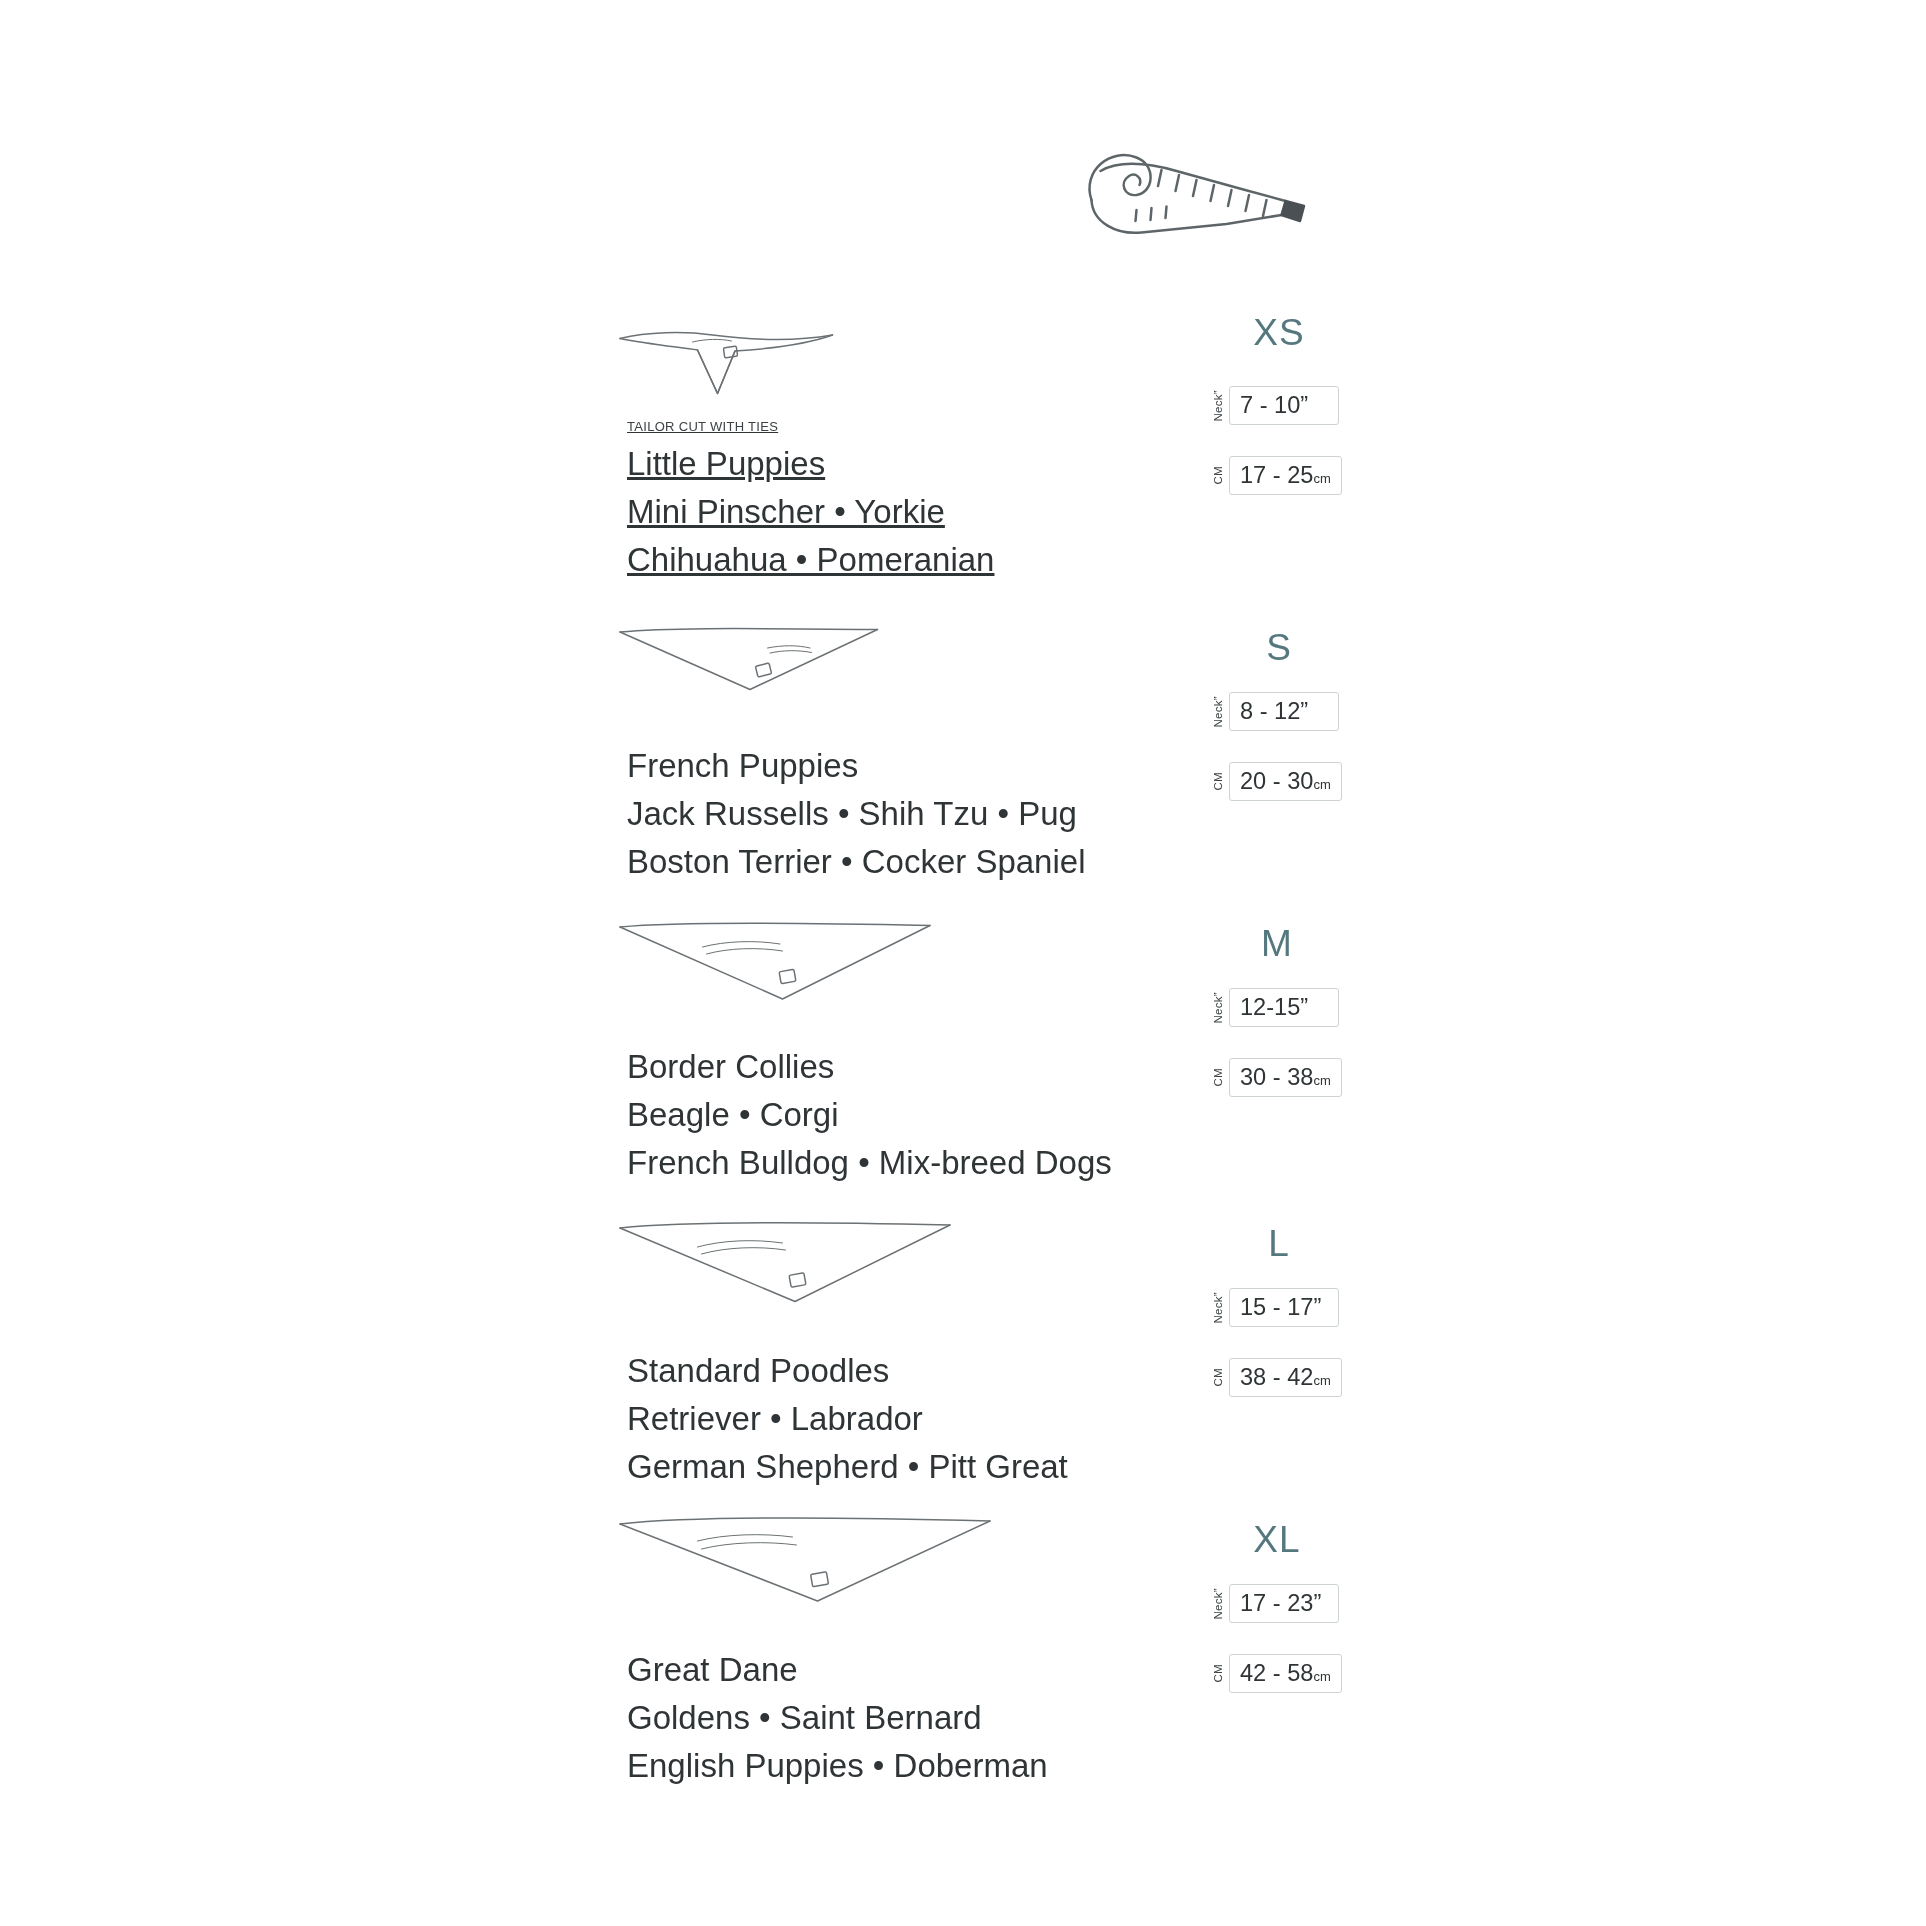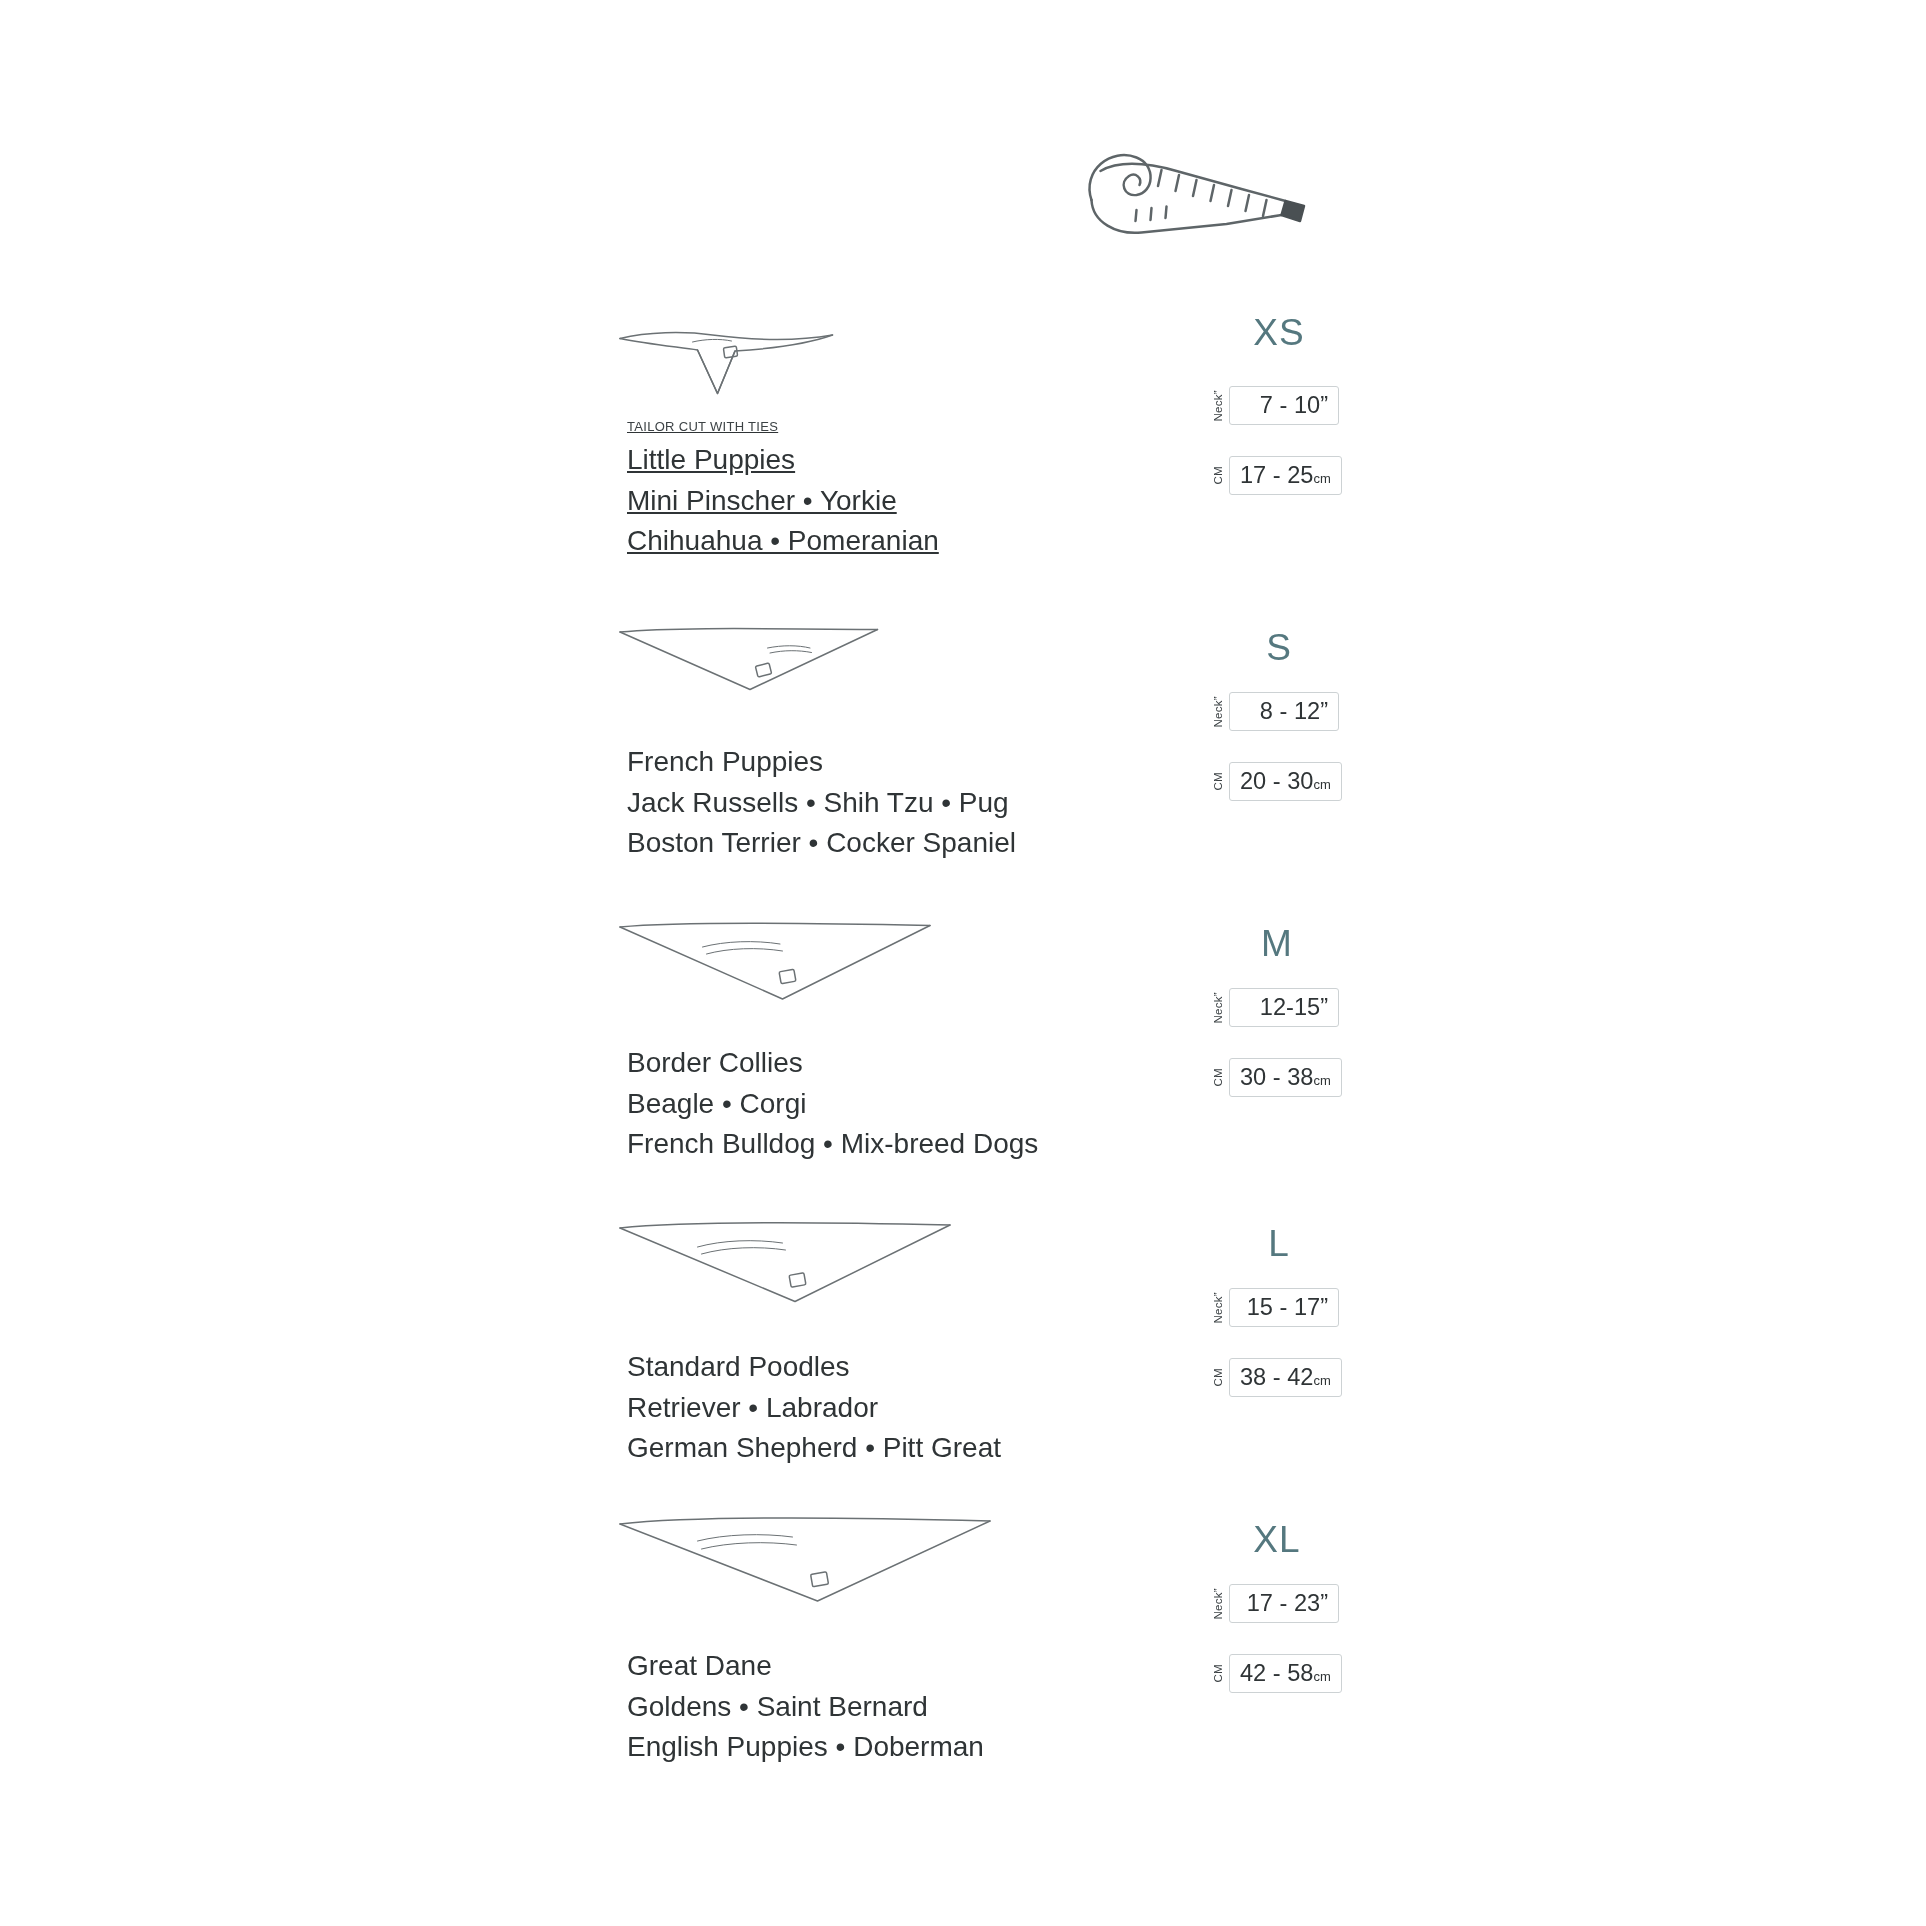--- a/index.html
+++ b/index.html
@@ -68,21 +68,21 @@
     left: 627px;
   }
   .tag-small {
     font-size: 13px;
     letter-spacing: 0.3px;
     color: #3c4245;
     margin-bottom: 6px;
     font-weight: 400;
   }
   .breed-line {
-    font-size: 28px;
+    font-size: 33px;
     line-height: 1.45;
     color: #2f3436;
     white-space: nowrap;
     font-weight: 400;
   }
 
   
   .size-col {
     position: absolute;
     left: 1154px;
@@ -111,21 +111,21 @@
     letter-spacing: 0.3px;
     margin-right: 5px;
     white-space: nowrap;
   }
   .measure-box {
     border: 1px solid #cdd2d4;
     border-radius: 3px;
     background: #ffffff;
     padding: 5px 10px;
     min-width: 88px;
-    text-align: right;
+    text-align: left;
     font-size: 23.6px;
     color: #2f3436;
     white-space: nowrap;
     line-height: 1.15;
   }
   .measure-box .cm-suffix {
     font-size: 13px;
     vertical-align: baseline;
   }
 </style>

